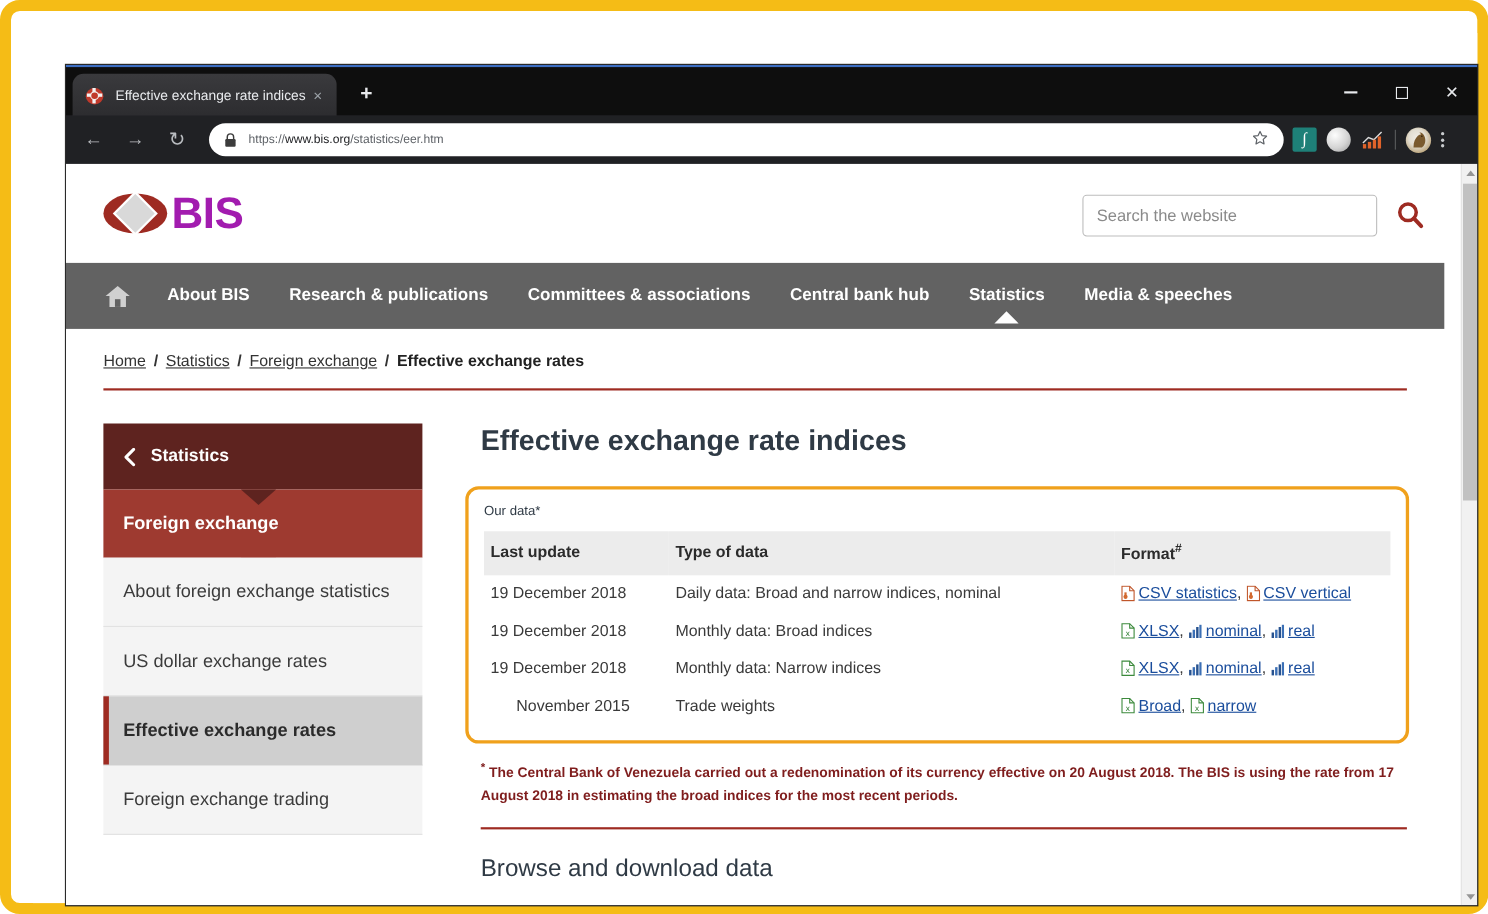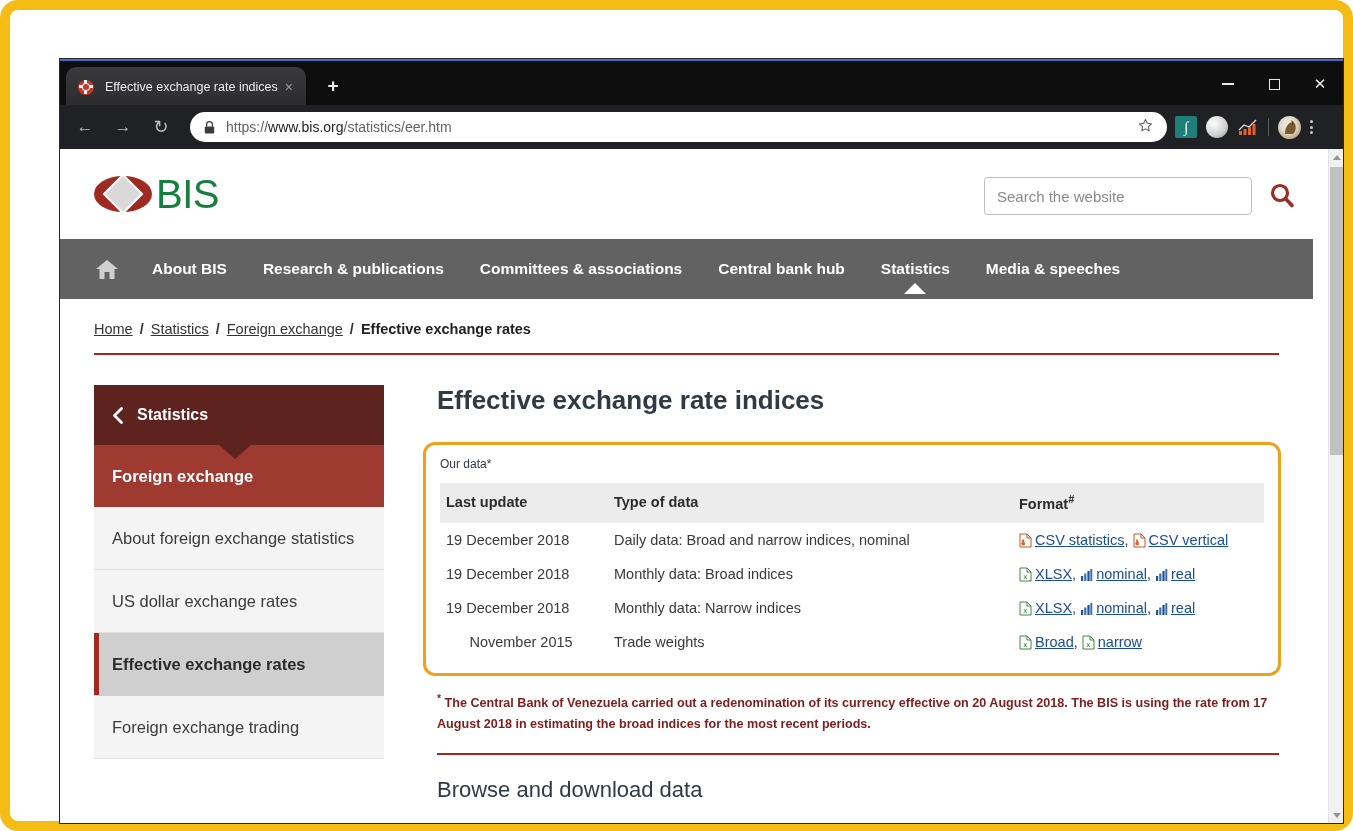--- a/index.html
+++ b/index.html
@@ -111,21 +111,21 @@
   }
   .nav-btn.reload { font-size: 18px; margin-right: 14px; }
   .omnibox {
     flex: 1; height: 30px;
     background: #ffffff; border-radius: 15px;
     display: flex; align-items: center;
     padding: 0 14px;
     max-width: 977px;
   }
   .lock { margin-right: 11px; display:flex; }
-  .url { font-size: 14px; color: #202124; white-space: nowrap; }
+  .url { font-size: 11px; color: #202124; white-space: nowrap; }
   .url .scheme { color: #5f6368; }
   .url .host { color: #202124; }
   .url .path { color: #5f6368; }
   .star { margin-left: auto; color: #5f6368; font-size: 14px; }
   .ext-icons { display: flex; align-items: center; margin-left: 8px; gap: 9px; }
   .ext {
     width: 22px; height: 22px;
     display:flex; align-items:center; justify-content:center;
     font-size: 12px;
   }
@@ -208,21 +208,21 @@
     background:#9e2b22; border-radius:50%;
   }
   .logo-dia {
     position:absolute; left:50%; top:50%;
     width:25px; height:25px;
     transform: translate(-50%,-50%) rotate(45deg);
     background:#d9d9d9;
     box-shadow: 0 0 0 2px #ffffff;
   }
   .logo-text {
-    font-size: 40px; font-weight: 400; color: #15803d;
+    font-size: 40px; font-weight: 700; color: #a21caf;
     letter-spacing: -0.5px;
     font-family: "Liberation Sans", sans-serif;
   }
   .search-wrap {
     position: absolute; right: 30px; top: 28px;
     display: flex; align-items: center;
   }
   .search-input {
     width: 268px; height: 38px;
     border: 1px solid #bdbdbd; border-radius: 4px;

